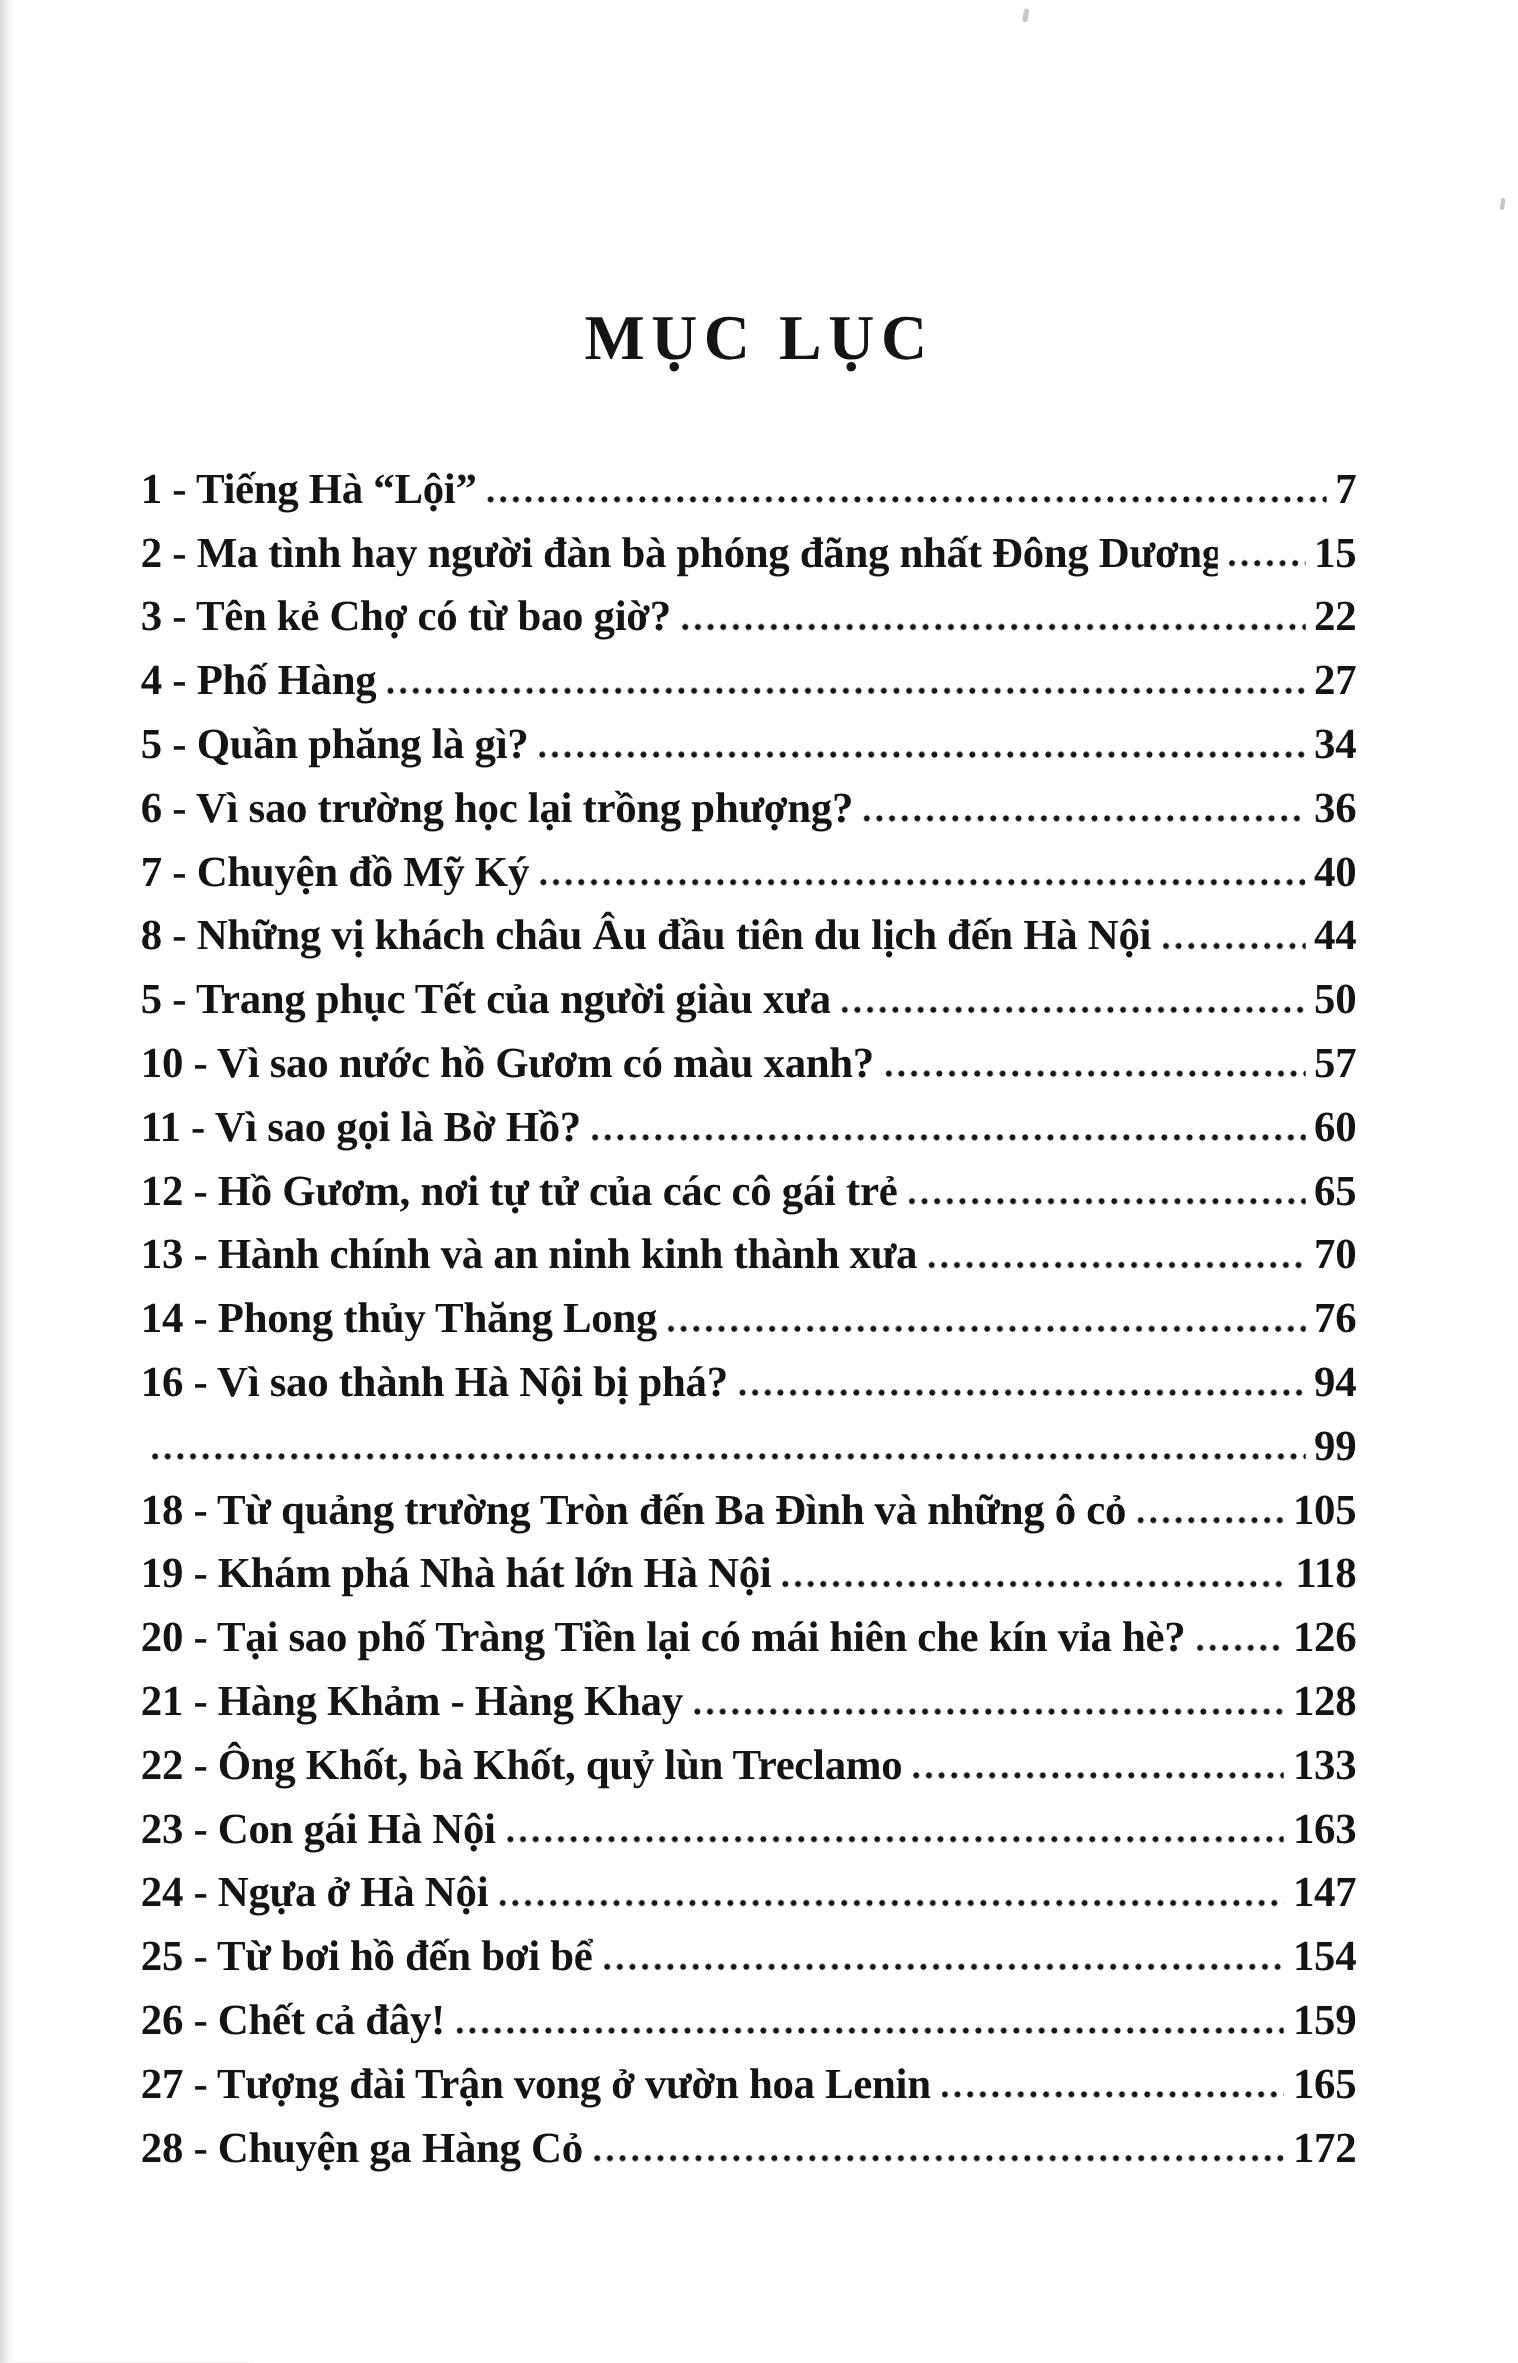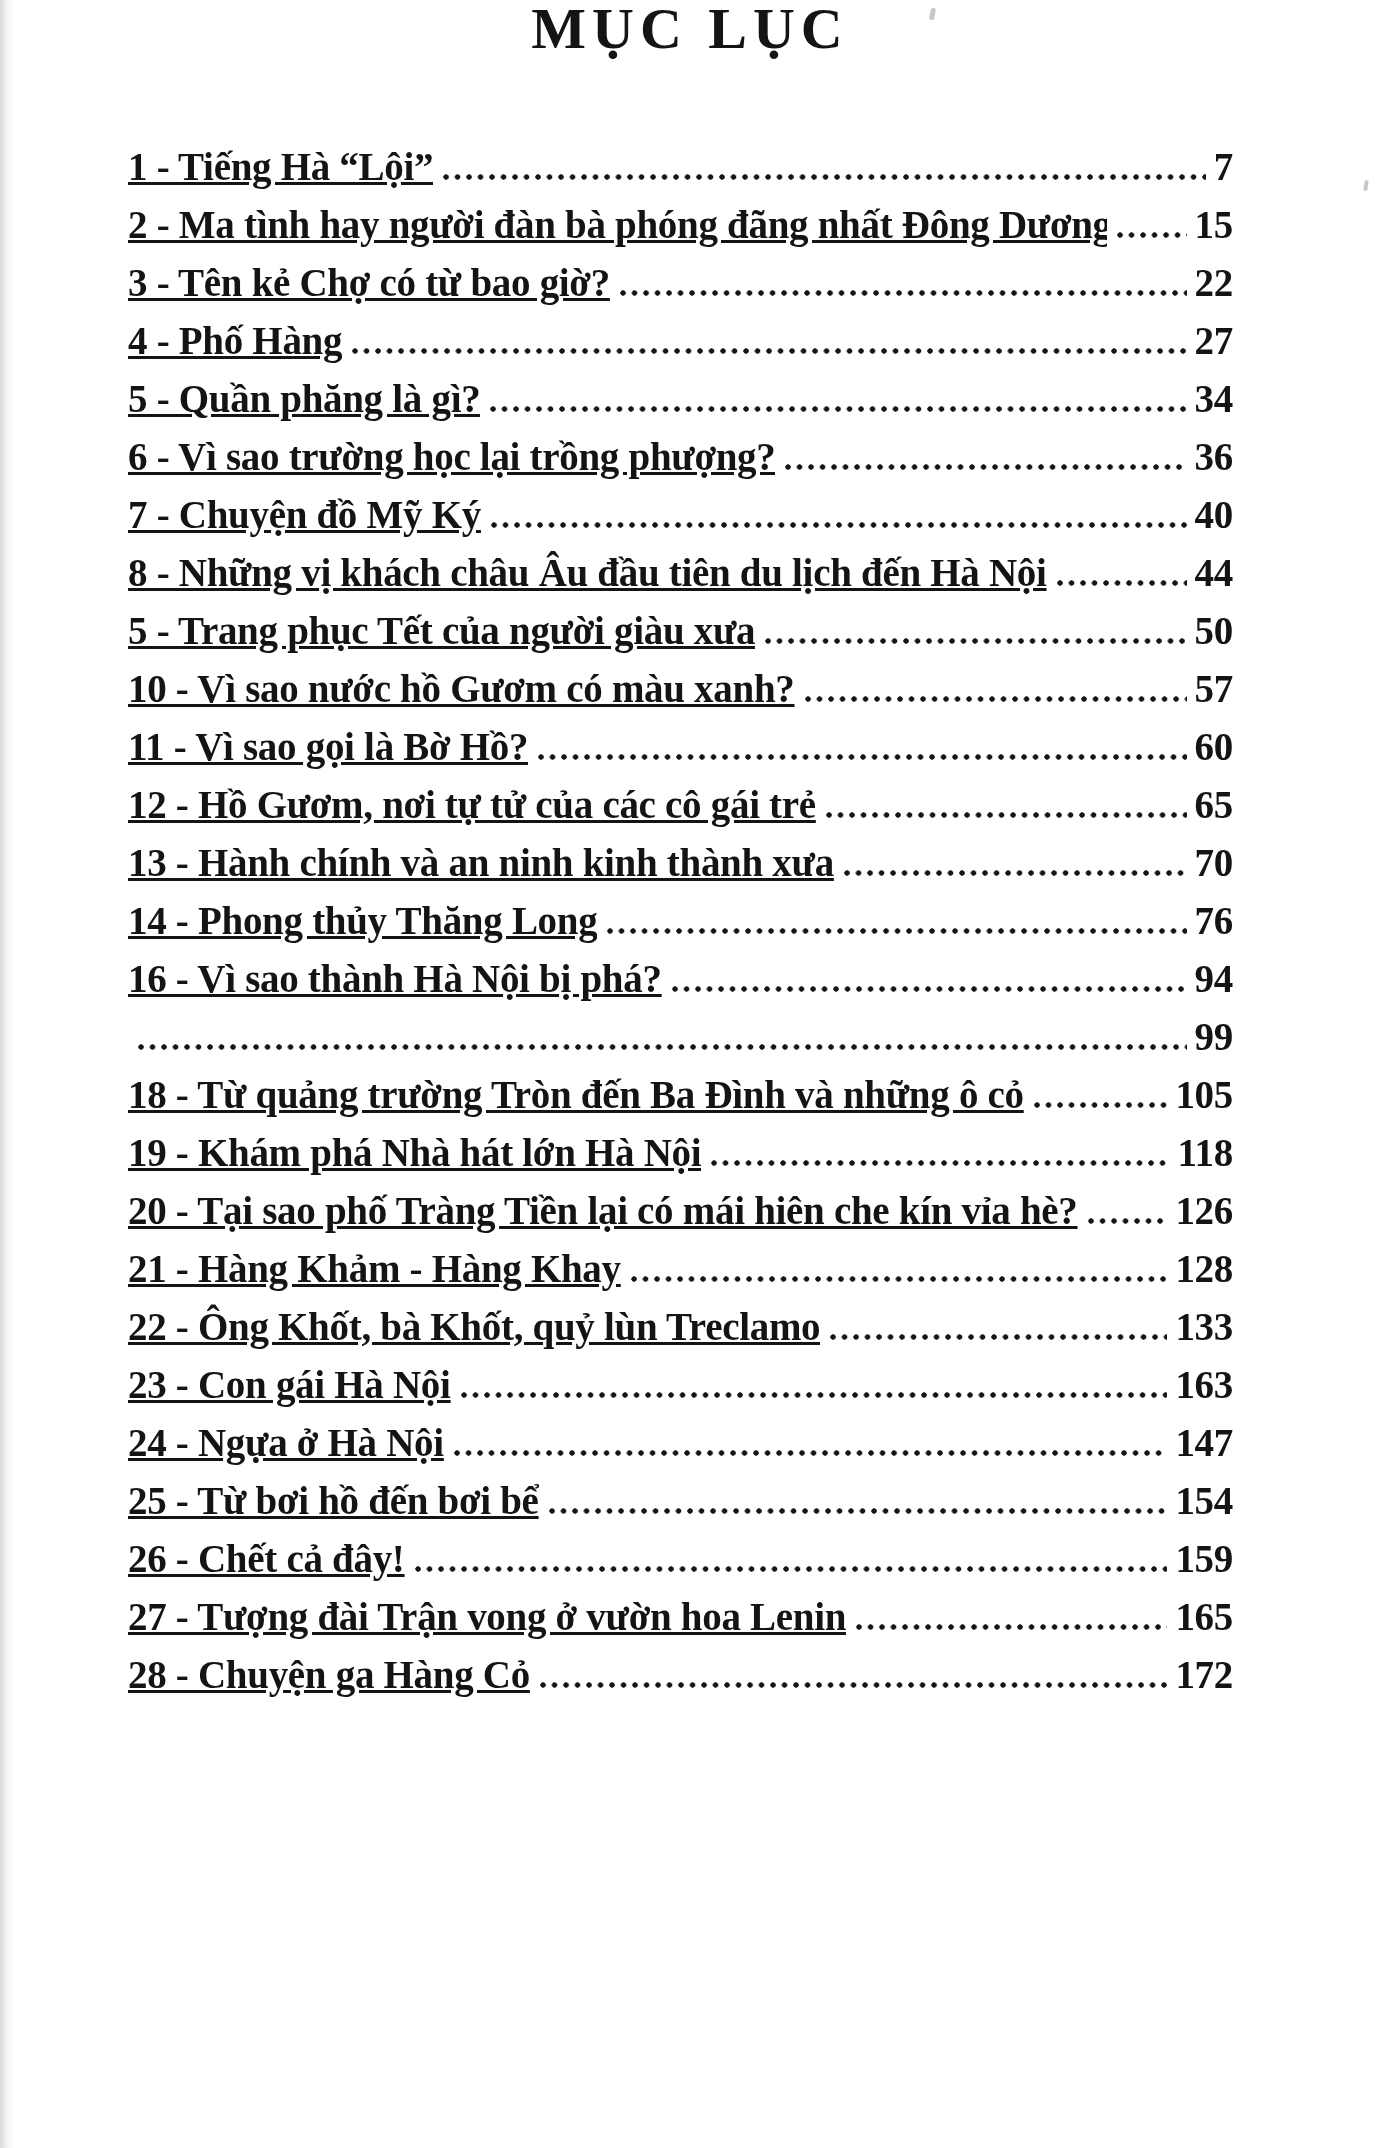--- a/index.html
+++ b/index.html
@@ -21,20 +21,21 @@
   .speck {
     position: absolute;
     background: #9a9a9a;
     border-radius: 2px;
     opacity: 0.55;
   }
   .speck-a { left: 930px; top: 8px;  width: 5px; height: 12px; transform: rotate(12deg); }
   .speck-b { left: 1364px; top: 180px; width: 4px; height: 11px; transform: rotate(8deg); }
   .title {
     margin: 0;
+    padding-top: 278px;
     text-align: center;
     font-size: 58px;
     font-weight: 600;
     letter-spacing: 6px;
     line-height: 1;
   }
   .toc {
     margin: 84px 147px 0 128px; 
   }
   .row {
@@ -43,21 +44,20 @@
     line-height: 50px;
     margin-bottom: 8px;
     font-size: 39px;
     font-weight: 600;
     letter-spacing: -0.3px;
     white-space: nowrap;
   }
   .label {
     flex: 0 1 auto;
     overflow: hidden;
-    text-decoration: underline;
   }
   .dots {
     flex: 1 1 auto;
     min-width: 70px;
     height: 6px;
     margin: 0 8px 0 10px;
     background-image: radial-gradient(circle at 3px 3px, #151515 2.4px, rgba(0,0,0,0) 3px);
     background-size: 11.5px 6px;
     background-repeat: repeat-x;
     background-position: left bottom;

